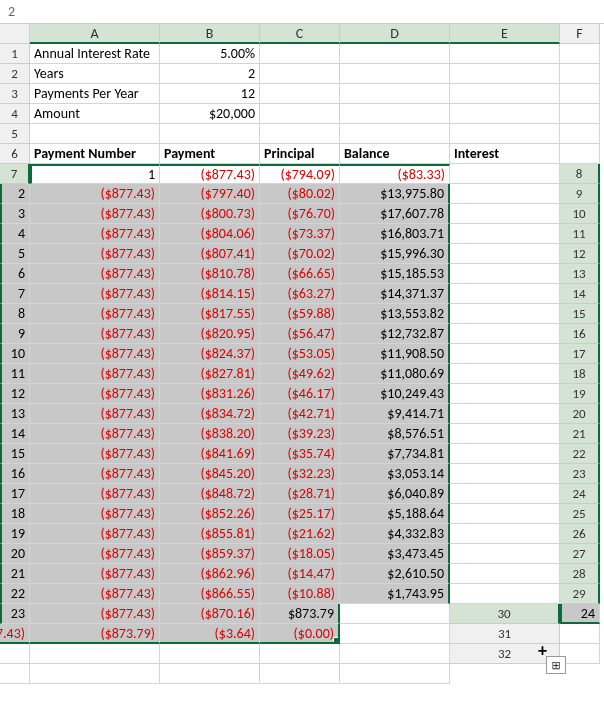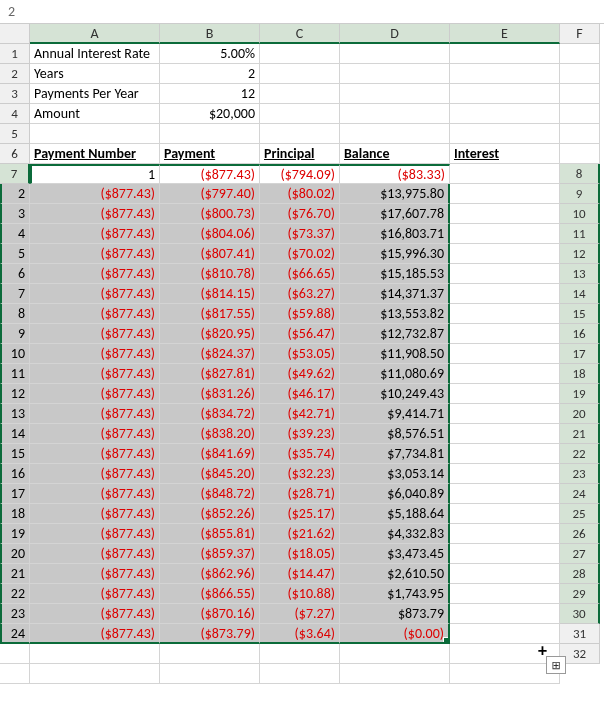--- a/index.html
+++ b/index.html
@@ -55,21 +55,21 @@
     border-bottom: 1px solid #d4d4d4;
     height: 20px;
     padding: 0 4px;
     display: flex;
     align-items: center;
     font-size: 14px;
     overflow: hidden;
     white-space: nowrap;
   }
   .cell.right { justify-content: flex-end; }
-  .cell.bold { font-weight: bold; text-decoration: underline; }
+  .cell.bold { font-weight: bold; }
   .cell.red { color: #d00; }
   .cell.selcell {
     background: #c8c8c8;
   }
   .cell.whitecell { background: #fff; }
   .sel-border-top { border-top: 2px solid #0b6b3a; }
   .sel-border-left { border-left: 2px solid #0b6b3a; }
   .sel-border-right { border-right: 2px solid #0b6b3a; }
   .sel-border-bottom { border-bottom: 2px solid #0b6b3a; }
   .colhdr-sel { background: #d5e3d5; border-bottom: 2px solid #0b6b3a; }
@@ -314,21 +314,20 @@
       <div class="cell right selcell sel-border-left">22</div>
       <div class="cell right red selcell">($877.43)</div>
       <div class="cell right red selcell">($866.55)</div>
       <div class="cell right red selcell">($10.88)</div>
       <div class="cell right selcell sel-border-right">$1,743.95</div>
       <div class="cell"></div>
       <div class="rowhdr rowhdr-sel">29</div>
       <div class="cell right selcell sel-border-left">23</div>
       <div class="cell right red selcell">($877.43)</div>
       <div class="cell right red selcell">($870.16)</div>
-      <div class="cell right red selcell">($7.27)</div>
       <div class="cell right selcell sel-border-right">$873.79</div>
       <div class="cell"></div>
       <div class="rowhdr rowhdr-sel">30</div>
       <div class="cell right selcell sel-border-bottom sel-border-left">24</div>
       <div class="cell right red selcell sel-border-bottom">($877.43)</div>
       <div class="cell right red selcell sel-border-bottom">($873.79)</div>
       <div class="cell right red selcell sel-border-bottom">($3.64)</div>
       <div class="cell right red selcell sel-border-bottom fill-handle sel-border-right">($0.00)</div>
       <div class="cell"></div>
       <div class="rowhdr">31</div>

